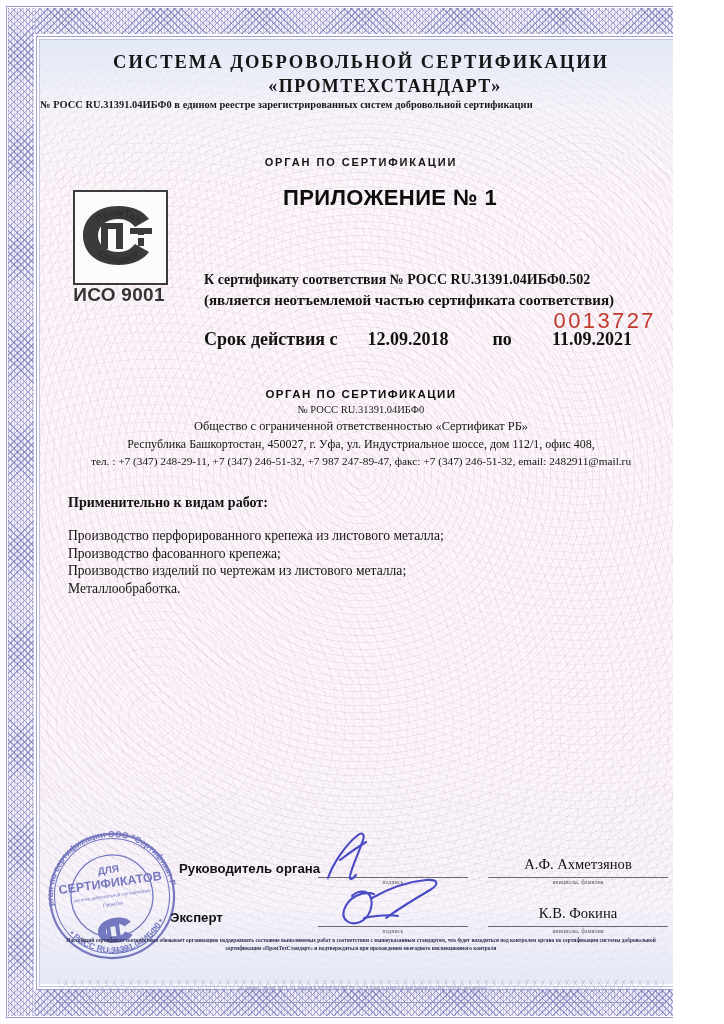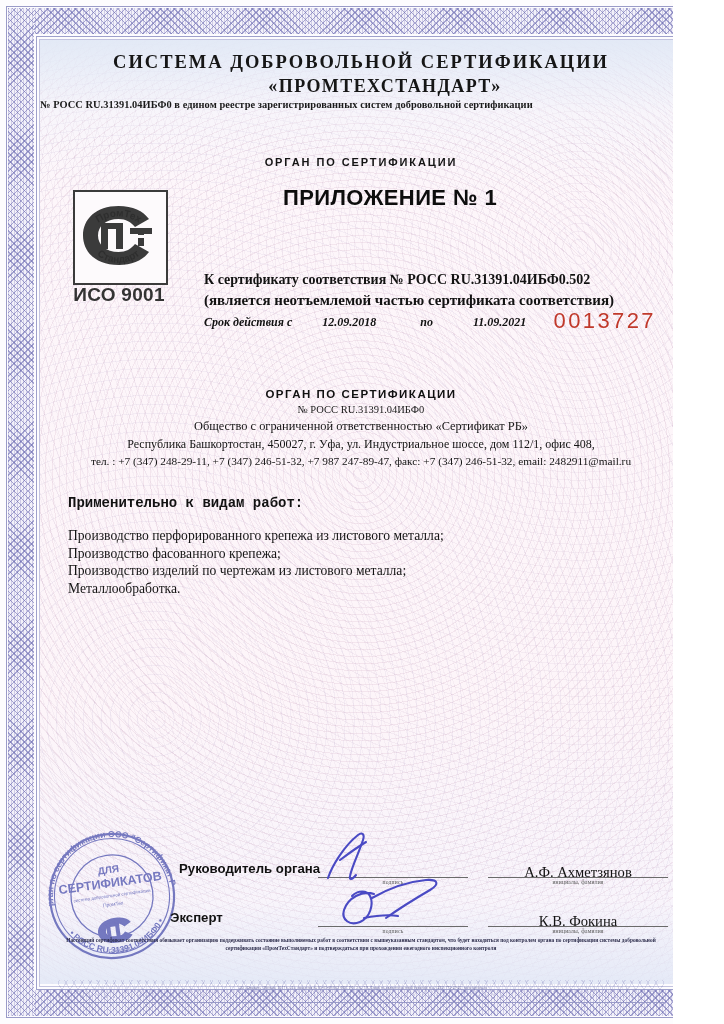--- a/index.html
+++ b/index.html
@@ -102,22 +102,22 @@
 
   #cert-line1{
     position:absolute;left:164px;top:232px;
     font-size:14px;font-weight:bold;color:#121212;white-space:nowrap;
   }
   #cert-line2{
     position:absolute;left:164px;top:252px;
     font-size:15px;font-weight:bold;color:#121212;white-space:nowrap;
   }
   #valid-row{
-    position:absolute;left:164px;top:275px;
-    font-size:12px;font-weight:bold;color:#121212;white-space:nowrap;font-style:italic;
+    position:absolute;left:164px;top:289px;
+    font-size:18px;font-weight:bold;color:#121212;white-space:nowrap;
   }
   #valid-row .gap1{display:inline-block;width:30px;}
   #valid-row .gap2{display:inline-block;width:44px;}
   #valid-row .gap3{display:inline-block;width:40px;}
 
   #serial{
     position:absolute;left:0;top:268px;width:616px;text-align:right;
     font-family:"Liberation Sans", sans-serif;
     font-size:22px;letter-spacing:2.4px;color:#c0392b;
   }
@@ -129,21 +129,21 @@
     font-size:11.5px;font-weight:bold;letter-spacing:1.5px;color:#101010;
   }
   #cb-no{font-size:10.5px;color:#181818;margin-top:4px;}
   #cb-org{font-size:12.4px;color:#131313;margin-top:4px;}
   #cb-addr{font-size:12px;color:#131313;margin-top:3px;}
   #cb-tel{font-size:11.3px;color:#131313;margin-top:3px;text-align:center;}
 
   
   #scope-h{
     position:absolute;left:28px;top:455px;
-    font-size:14px;font-weight:bold;color:#121212;font-family:Liberation Mono, monospace;
+    font-size:14px;font-weight:bold;color:#121212;
   }
   #scope-list{position:absolute;left:28px;top:487px;}
   .scope-item{font-size:13.6px;color:#141414;line-height:17.5px;}
 
   
   #sig{position:absolute;left:0;top:740px;width:642px;height:130px;}
   .sig-role{
     position:absolute;left:130px;
     font-family:"Liberation Sans", sans-serif;
     font-size:13.2px;font-weight:bold;color:#111;
@@ -159,21 +159,21 @@
     position:absolute;text-align:center;
     font-family:"Liberation Serif", serif;
     font-size:5.6px;color:#555;letter-spacing:.2px;
   }
   #cap-s1{left:278px;top:99px;width:150px;}
   #cap-n1{left:448px;top:99px;width:180px;}
   #cap-s2{left:278px;top:148px;width:150px;}
   #cap-n2{left:448px;top:148px;width:180px;}
   .sig-name{
     position:absolute;text-align:center;width:180px;left:448px;
-    font-size:14.6px;color:#131313;margin-top:8px;
+    font-size:14.6px;color:#131313;
   }
   #name-1{top:76px;}
   #name-2{top:125px;}
   .ink{position:absolute;pointer-events:none;}
 
   
   #stamp{position:absolute;left:-3px;top:41px;width:150px;height:150px;opacity:.82;}
 
   
   #footer-note{

